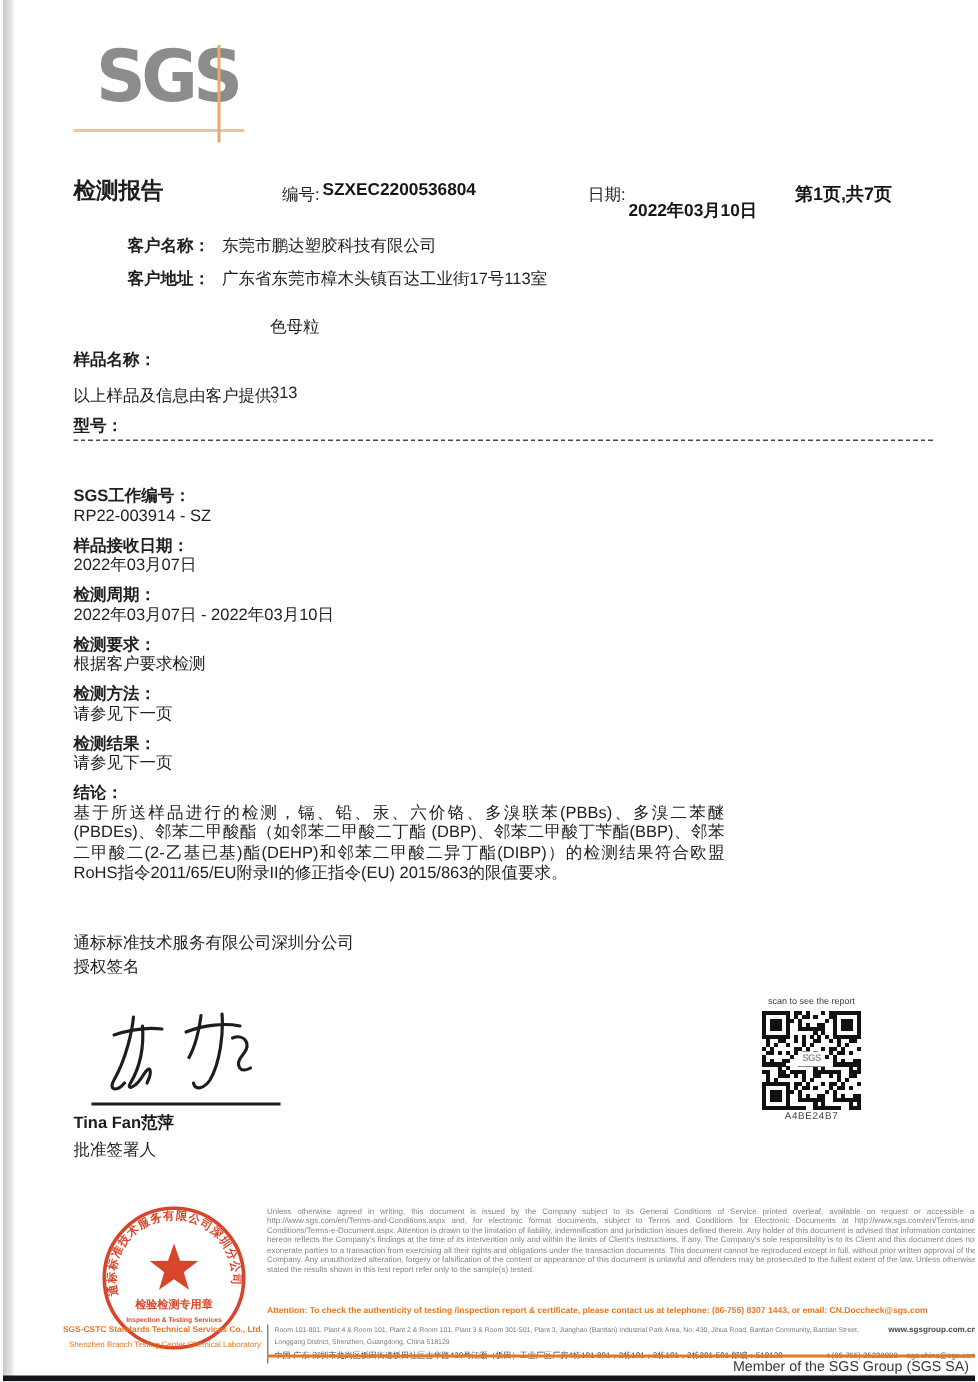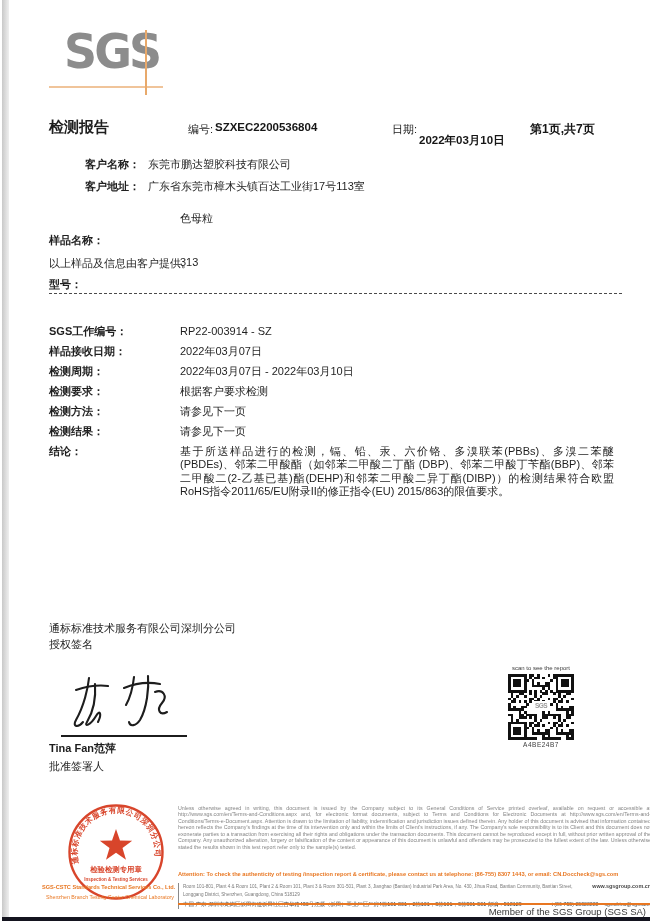--- a/index.html
+++ b/index.html
@@ -32,21 +32,21 @@
   .client-rows { top:157px; width:560px; font-size:11px; line-height:14px;margin-left:36px; }
   .client-rows .row { margin-bottom:8px; }
   .client-rows .lbl { width:63px; }
   .sample-rows { top:211px; width:575px; font-size:11px; line-height:14px; }
   .sample-rows .row { margin-bottom:8px; }
   .sample-rows .lbl { width:131px;margin-top:22px; }
   .sample-note { position:absolute; left:47px; top:256px; font-size:11px; color:#1f1f1f; }
   .dash-sep { position:absolute; left:47px; top:293px; width:573px; height:1px;
               background:repeating-linear-gradient(90deg,#4a4a4a 0 3px,transparent 3px 5px); }
   .detail-rows { top:325px; width:575px; font-size:11px; line-height:13px; }
-  .detail-rows .row { margin-bottom:7px; }
+  .detail-rows .row { margin-bottom:7px;flex-direction:column; }
   .detail-rows .lbl { width:131px; }
   .detail-rows .row.conclusion .val { width:434px; line-height:13.4px; text-align:justify; }
 
   
   .sig-company { position:absolute; left:47px; top:621px; font-size:11px; color:#1f1f1f; }
   .sig-auth { position:absolute; left:47px; top:637px; font-size:11px; color:#1f1f1f; }
   .sig-image { position:absolute; left:60px; top:672px; }
   .sig-line { position:absolute; left:59px; top:735px; width:126px; height:2px; background:#1c1c1c; }
   .sig-name { position:absolute; left:47px; top:741px; font-size:11px; font-weight:600; color:#1c1c1c; }
   .sig-role { position:absolute; left:47px; top:759px; font-size:11px; color:#1f1f1f; }

